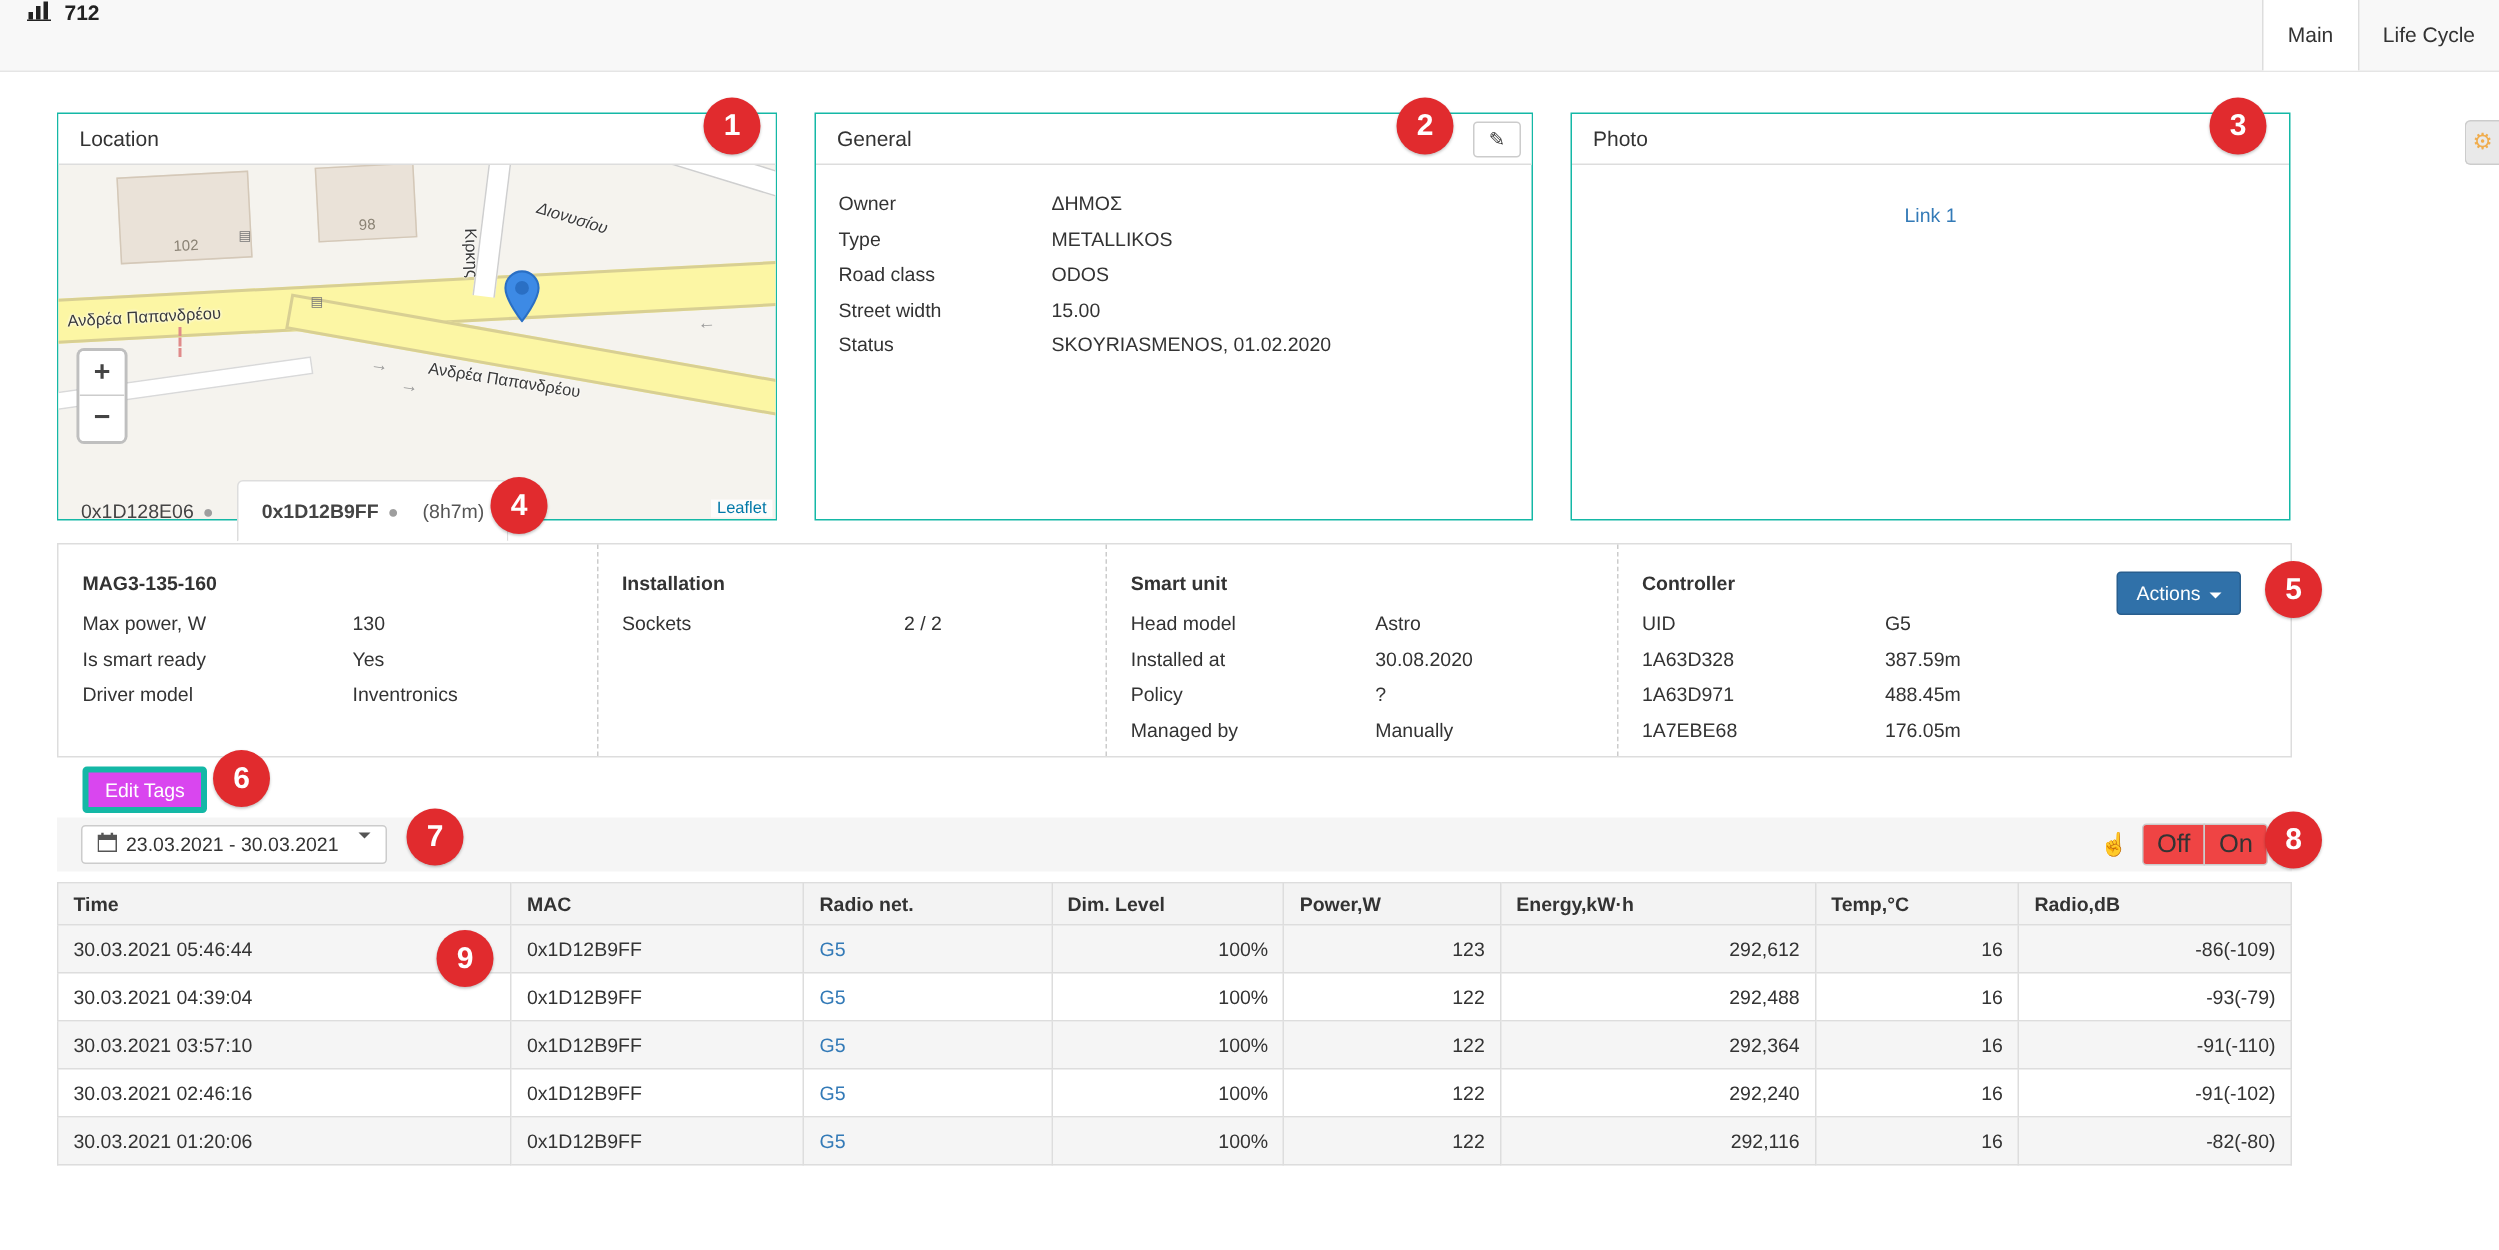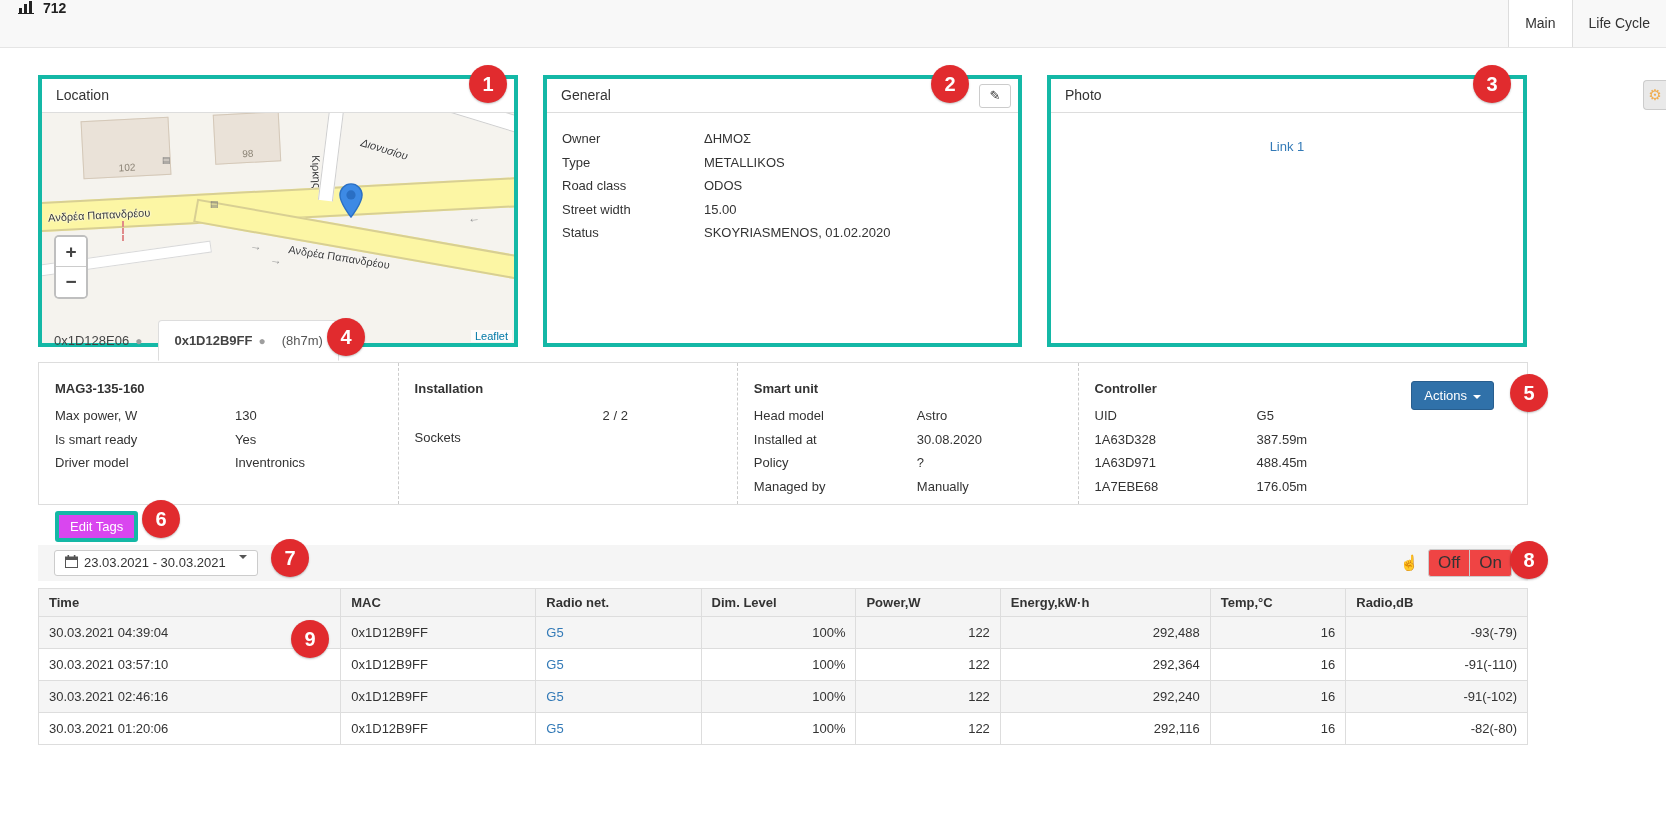--- a/index.html
+++ b/index.html
@@ -13,21 +13,21 @@
   .topbar { position:absolute; top:0; left:0; width:1666px; height:48px;
     background:#f8f8f8; border-bottom:1px solid #e5e5e5;
     display:flex; justify-content:space-between; align-items:stretch; }
   .topbar-left { display:flex; gap:9px; padding-left:18px;
     font-weight:bold; font-size:14px; color:#222; }
   .top-tabs { display:flex; }
   .top-tab { padding:0 16px; line-height:46px; font-size:14px; color:#333; cursor:pointer; }
   .top-tab.active { background:#fff; border-left:1px solid #ddd; border-right:1px solid #ddd; }
 
   
-  .panel { position:absolute; top:75px; height:272px; background:#fff; border:4px solid #14b8a6; }
+  .panel { position:absolute; top:75px; height:272px; background:#fff; border:1px solid #14b8a6; }
   .p-location { left:38px;  width:480px; }
   .p-general  { left:543px; width:479px; }
   .p-photo    { left:1047px;width:480px; }
   .panel-header { position:relative; height:34px; line-height:33px; padding:0 14px;
     font-size:14px; color:#333; border-bottom:1px solid #ddd; background:#fff; }
   .edit-btn { position:absolute; right:7px; top:5px; width:32px; height:24px;
     background:#fff; border:1px solid #ccc; border-radius:3px; font-size:13px;
     color:#333; cursor:pointer; line-height:22px; text-align:center; }
   .panel-body { padding:14px 15px; }
 
@@ -99,21 +99,21 @@
   .dtab .suffix { font-weight:normal; color:#555; margin-left:16px; }
 
   
   .device-info { position:absolute; left:38px; top:362px; width:1490px; height:143px;
     background:#fff; border:1px solid #ddd; display:flex; }
   .dcol { padding:14px 16px; }
   .dcol + .dcol { border-left:1px dashed #ccc; }
   .dc1 { width:24.1%; } .dc2 { width:22.8%; } .dc3 { width:22.9%; } .dc4 { width:30.2%; }
   .dcol h4 { font-size:13px; font-weight:bold; margin-bottom:4px; line-height:23px; }
   .drow { display:flex; line-height:23.5px; }
-  .dc1 .dlabel { width:180px; } .dc2 .dlabel { width:188px;margin-top:22px; }
+  .dc1 .dlabel { width:180px; } .dc2 .dlabel { width:188px; }
   .dc3 .dlabel { width:163px; } .dc4 .dlabel { width:162px; }
   .actions-btn { position:absolute; right:33px; top:18px; background:#3071a9;
     border:1px solid #285e8e; color:#fff; font-size:13px; padding:6px 12px;
     border-radius:3px; cursor:pointer; }
   .caret-w { display:inline-block; margin-left:6px; vertical-align:middle;
     border-left:4px solid transparent; border-right:4px solid transparent;
     border-top:4px solid #fff; }
   .caret-d { display:inline-block; margin-left:7px; vertical-align:middle;
     border-left:4px solid transparent; border-right:4px solid transparent;
     border-top:4px solid #555; }
@@ -369,20 +369,30 @@
       <th class="c2">Radio net.</th>
       <th class="c3 num">Dim. Level</th>
       <th class="c4 num">Power,W</th>
       <th class="c5 num">Energy,kW·h</th>
       <th class="c6 num">Temp,°C</th>
       <th class="c7 num">Radio,dB</th>
     </tr>
   </thead>
   <tbody>
     <tr>
+      <td>30.03.2021 05:46:44</td>
+      <td>0x1D12B9FF</td>
+      <td><span class="link">G5</span></td>
+      <td class="num">100%</td>
+      <td class="num">123</td>
+      <td class="num">292,612</td>
+      <td class="num">16</td>
+      <td class="num">-86(-109)</td>
+    </tr>
+    <tr>
       <td>30.03.2021 04:39:04</td>
       <td>0x1D12B9FF</td>
       <td><span class="link">G5</span></td>
       <td class="num">100%</td>
       <td class="num">122</td>
       <td class="num">292,488</td>
       <td class="num">16</td>
       <td class="num">-93(-79)</td>
     </tr>
     <tr>

